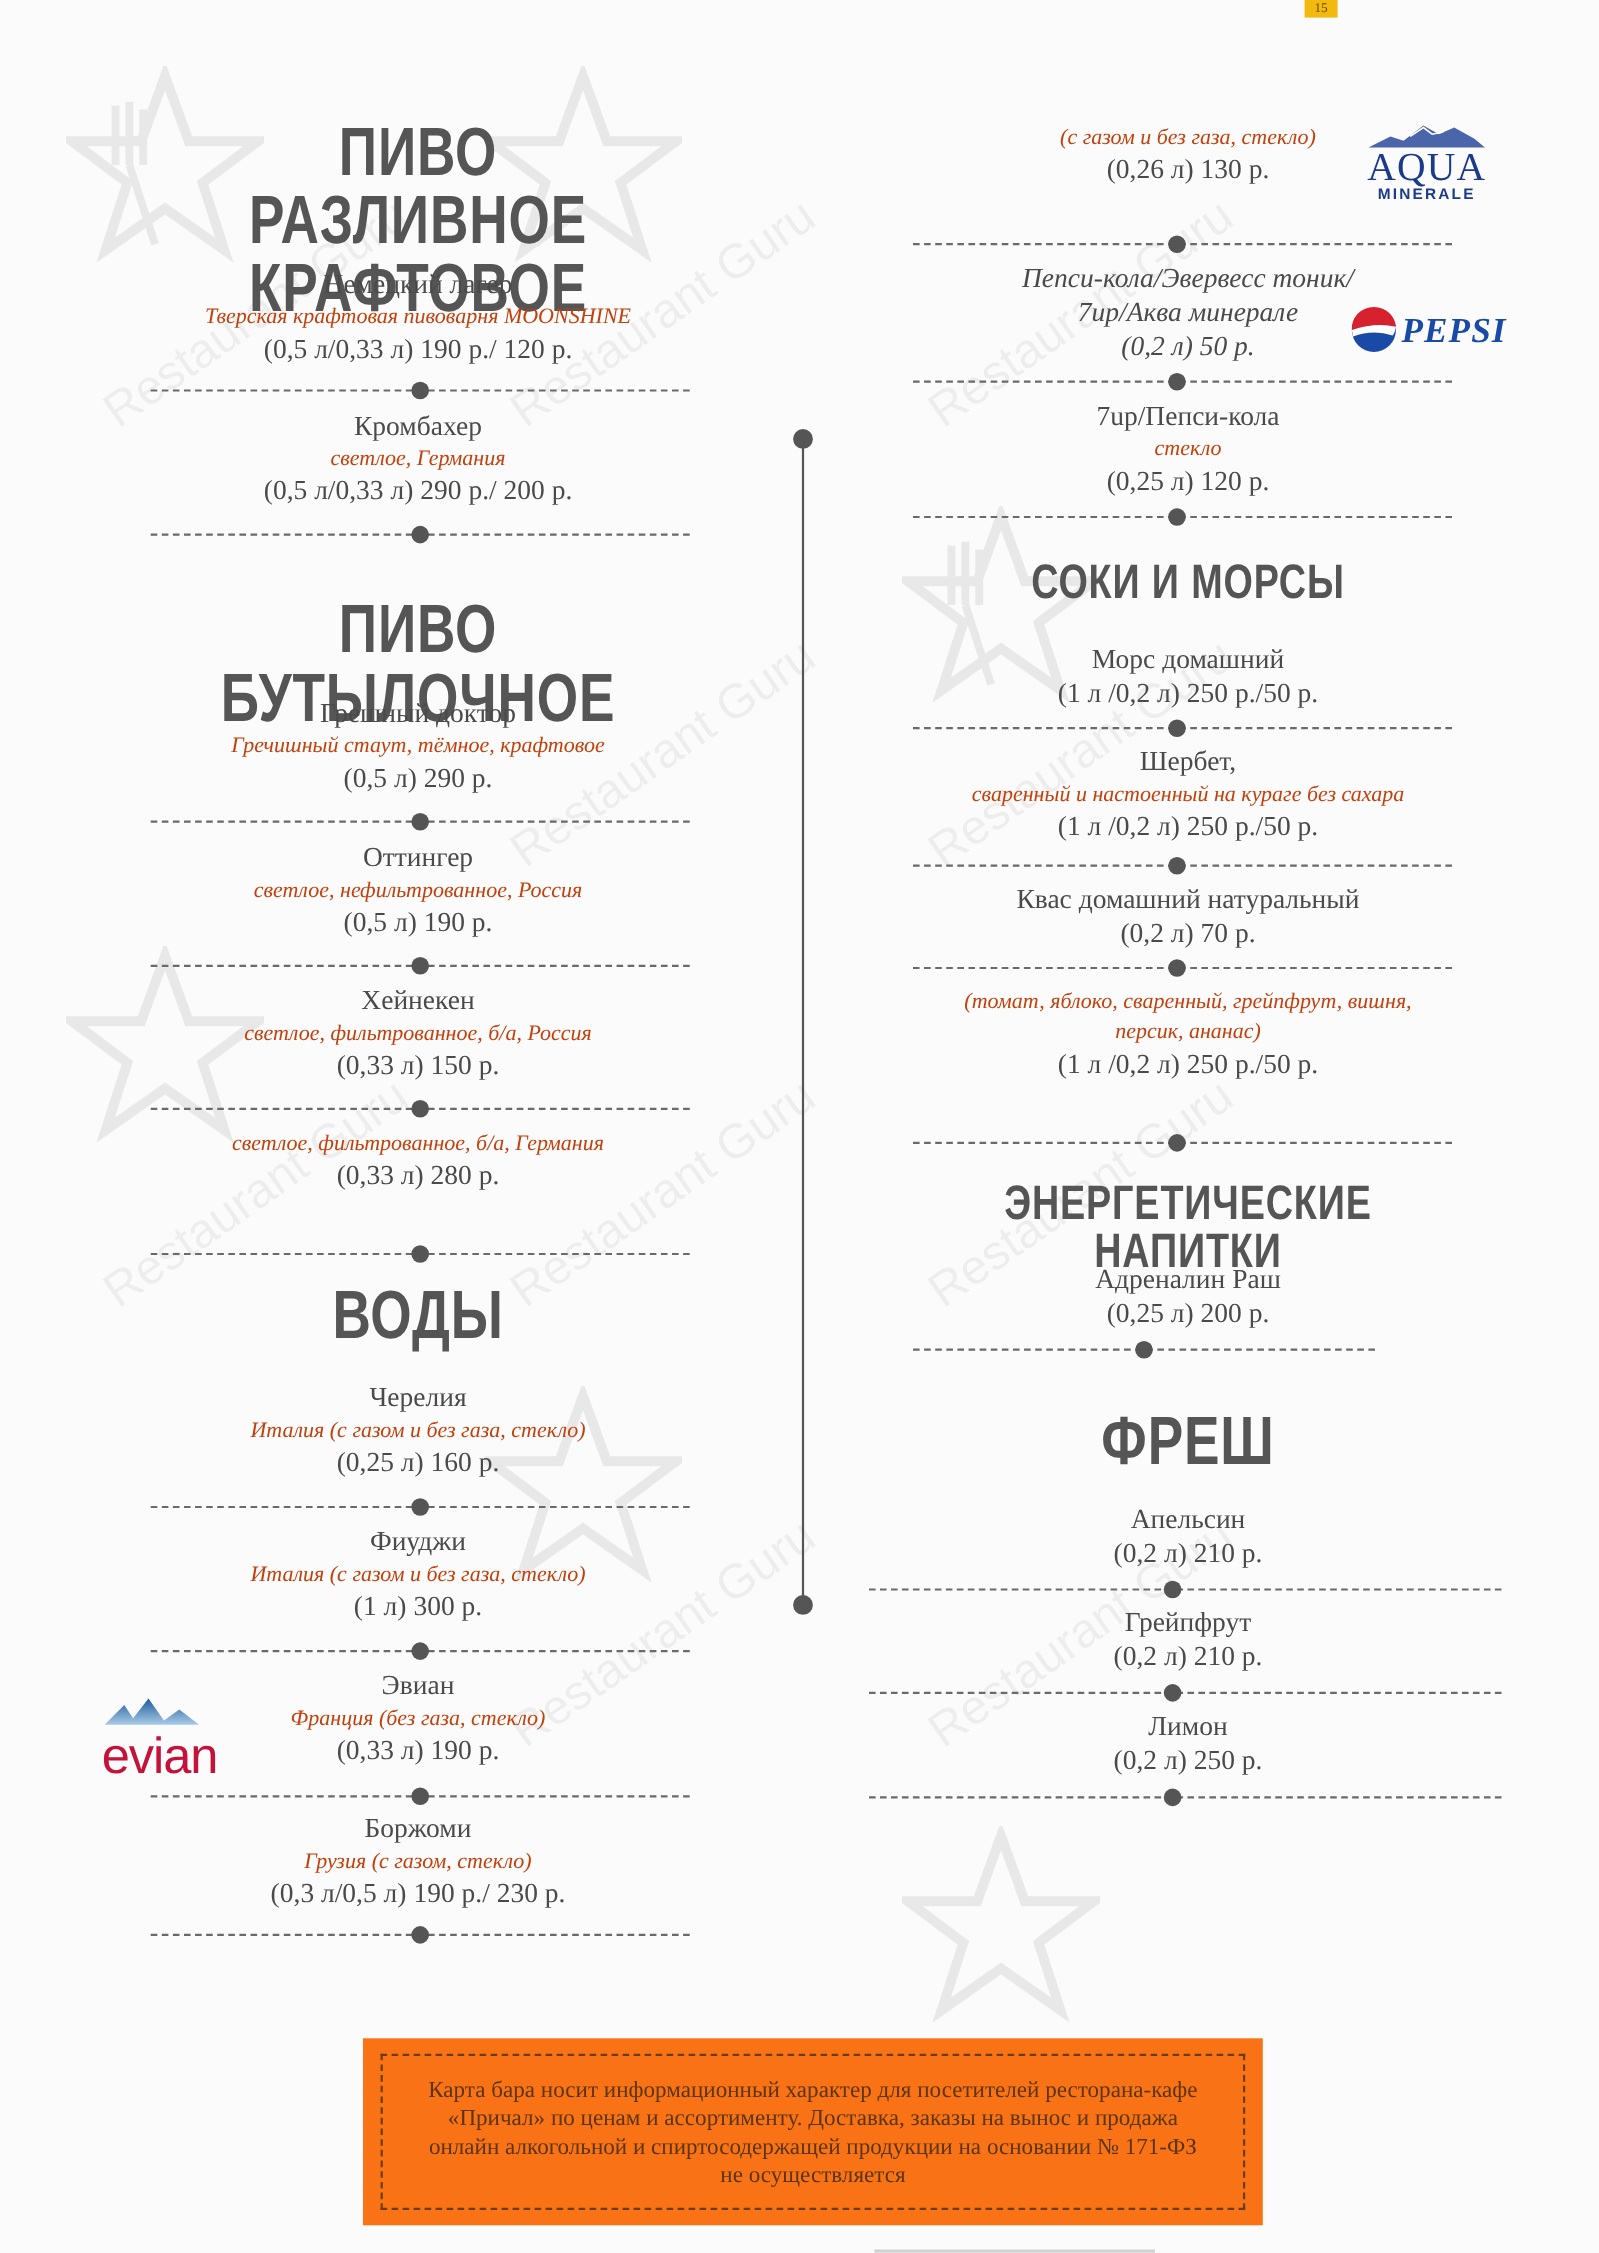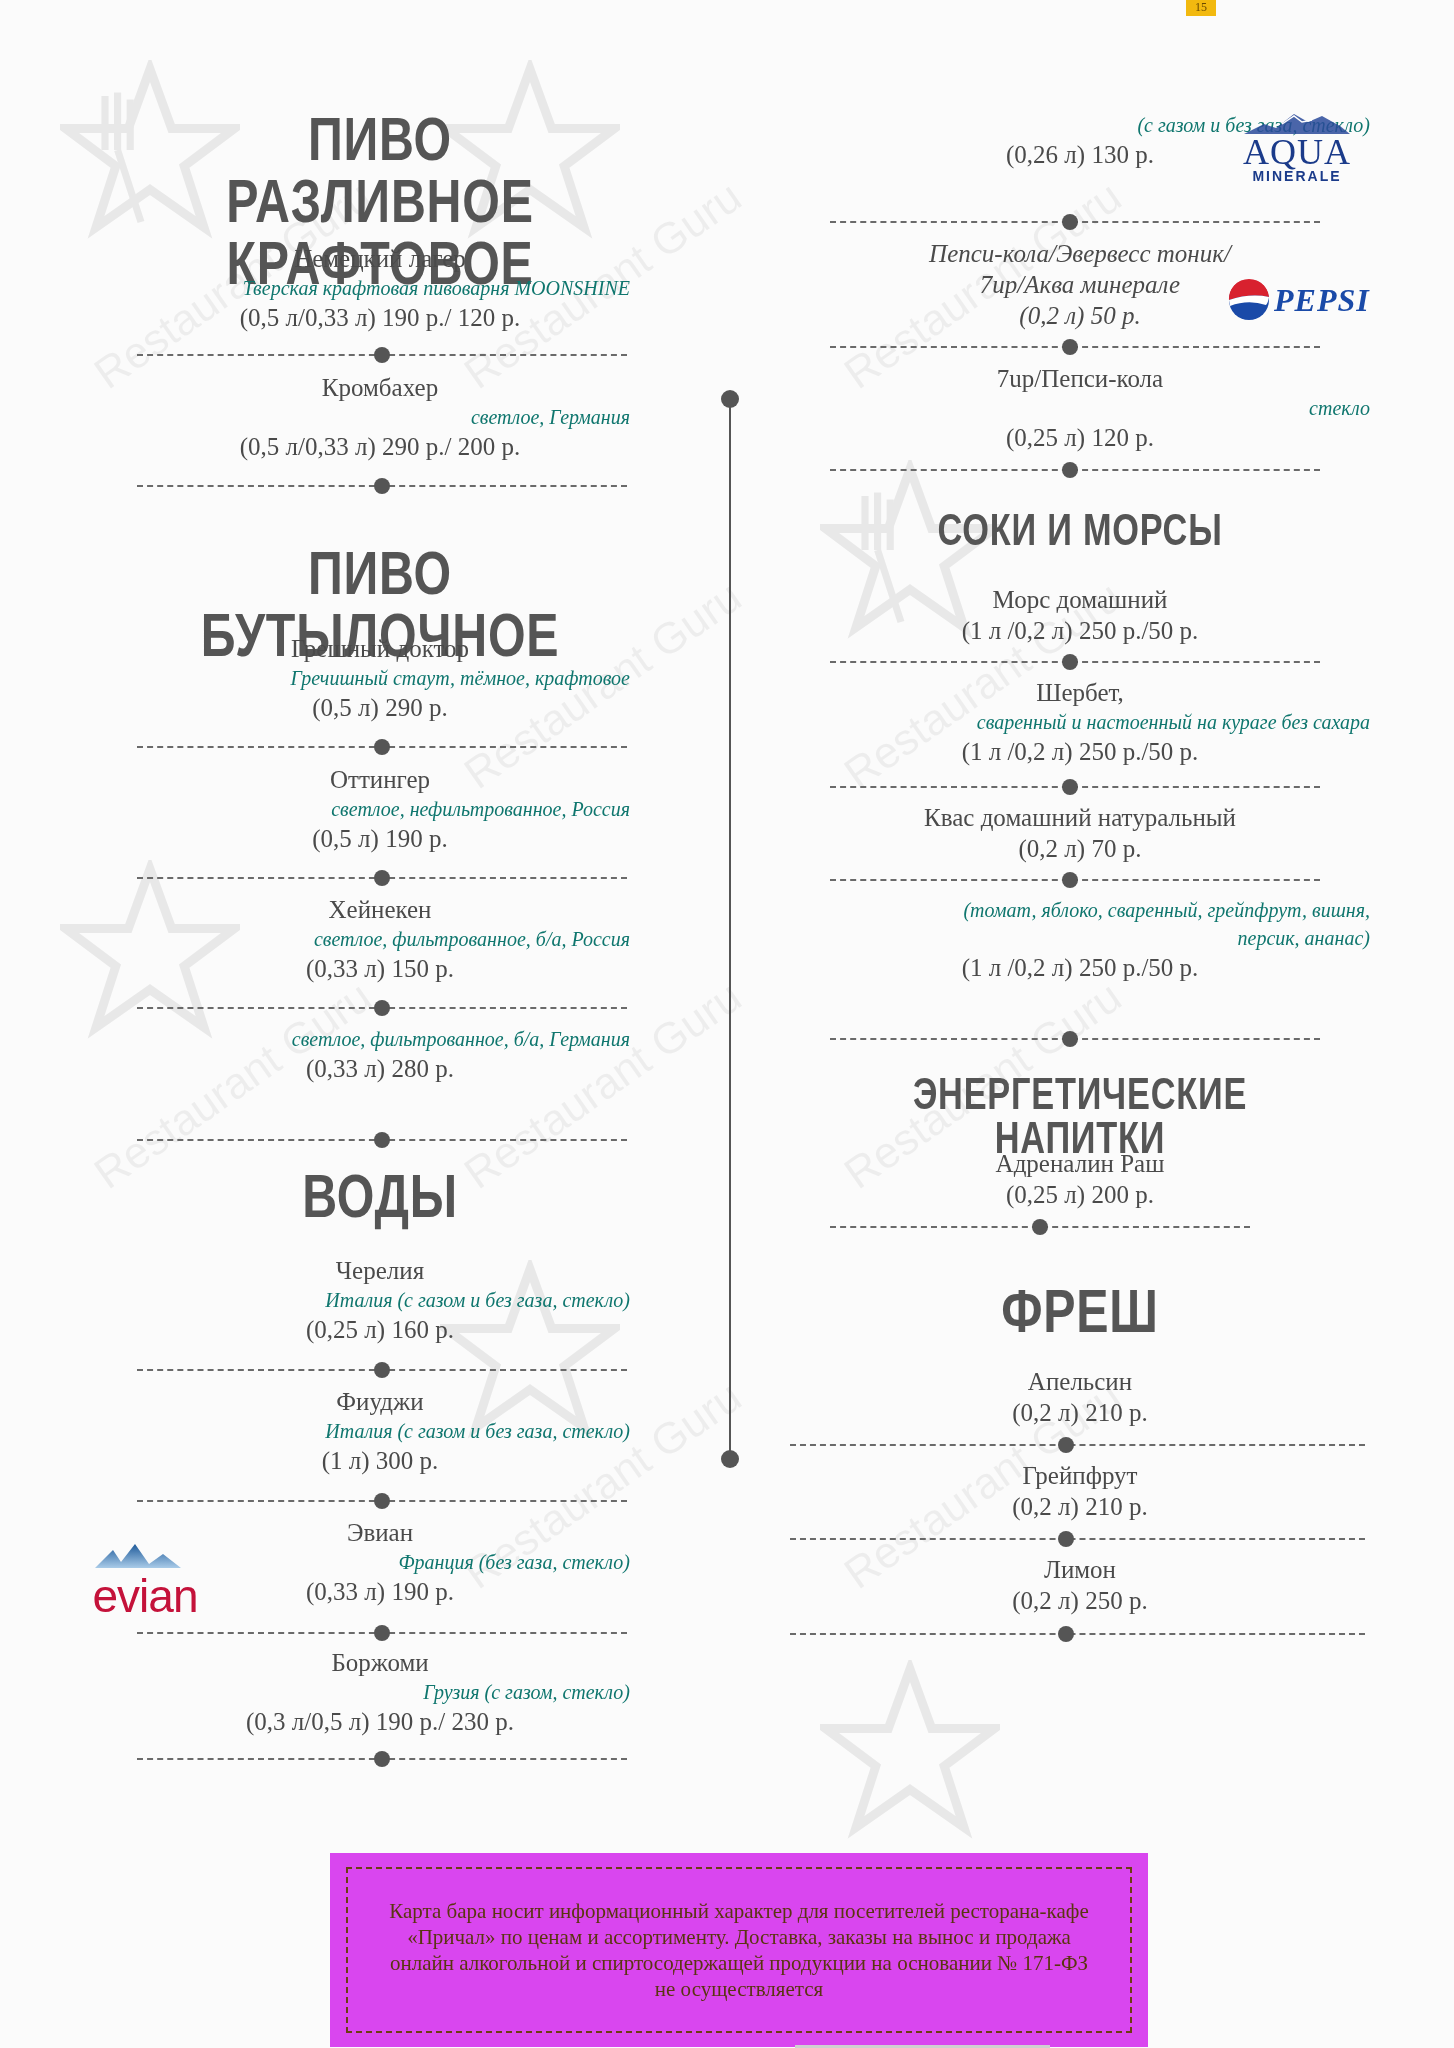--- a/index.html
+++ b/index.html
@@ -24,21 +24,21 @@
   .col-left { left: 130px; width: 500px; }
   .col-right { left: 790px; width: 580px; }
 
   .section-title {
     font-family: "Liberation Sans", sans-serif; font-weight: bold; color: #555;
     letter-spacing: 1px; transform: scaleX(0.78); transform-origin: center; line-height: 1.0;
   }
 
   .item { position: absolute; left: 0; right: 0; text-align: center; }
   .item-name { font-size: 25px; line-height: 31px; color: #4a4a4a; font-family: "Liberation Serif", serif; }
-  .item-desc { font-size: 20px; line-height: 28px; font-style: italic; color: #0f766e; font-family: "Liberation Serif", serif; text-align: right; }
+  .item-desc { font-size: 20px; line-height: 28px; font-style: italic; color: #c2410c; font-family: "Liberation Serif", serif; }
   .item-price { font-size: 25px; line-height: 31px; color: #4a4a4a; font-family: "Liberation Serif", serif; }
 
   .divider { position: absolute; height: 18px; }
   .divider .dash {
     position: absolute; top: 8px; left: 0; right: 0; height: 0;
     border-top: 2px dashed #6a6a6a;
   }
   .divider .dot {
     position: absolute; top: 1px; width: 16px; height: 16px; border-radius: 50%;
     background: #555; left: 50%; margin-left: -8px;
@@ -54,21 +54,21 @@
   .aqua-logo .minerale-word { font-family: "Liberation Sans", sans-serif; font-size: 14px; color: #1b3b8a; letter-spacing: 2px; font-weight: bold; }
 
   .pepsi-logo { left: 1228px; top: 275px; width: 160px; height: 50px; display: flex; align-items: center; }
   .pepsi-logo .globe { width: 42px; height: 42px; border-radius: 50%; overflow: hidden; position: relative; margin-right: 4px; }
   .pepsi-logo .pepsi-word { font-family: Liberation Serif, serif; font-style: italic; font-weight: bold; font-size: 32px; color: #1a4aa8; letter-spacing: 1px; }
 
   .evian-logo { left: 70px; top: 1540px; width: 150px; height: 80px; text-align: center; }
   .evian-logo .evian-word { font-family: "Liberation Sans", sans-serif; font-size: 46px; color: #c4123a; line-height: 40px; letter-spacing: -1px; }
 
   .notice {
-    position: absolute; left: 330px; top: 1853px; width: 818px; height: 194px; background: #d946ef;
+    position: absolute; left: 330px; top: 1853px; width: 818px; height: 170px; background: #f97316;
   }
   .notice-inner {
     position: absolute; left: 16px; top: 14px; right: 16px; bottom: 14px;
     border: 2px dashed #6b3d12; display: flex; align-items: center; justify-content: center; text-align: center;
   }
   .notice-text {
     font-family: "Liberation Serif", serif; font-size: 21px; line-height: 26px; color: #5a3510; width: 720px;
   }
 
   .bottom-bar { position: absolute; left: 795px; top: 2045px; width: 255px; height: 3px; background: #d0d0d0; }

